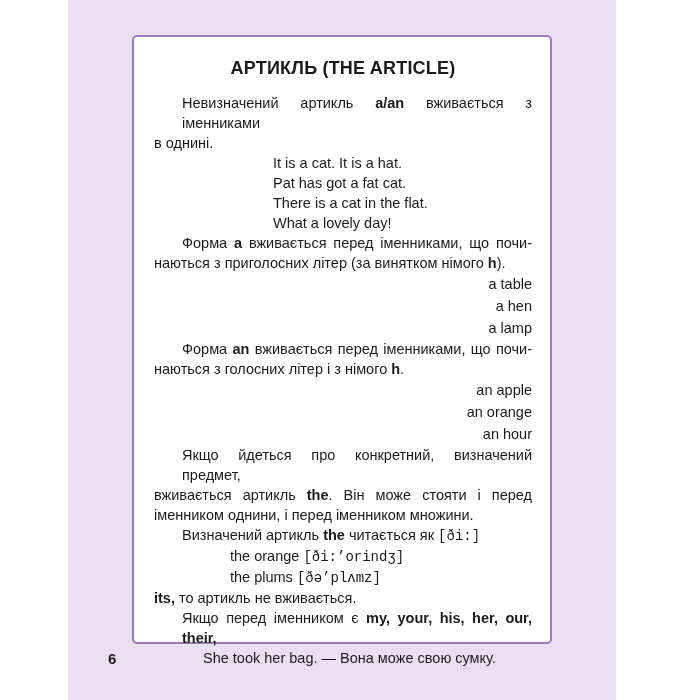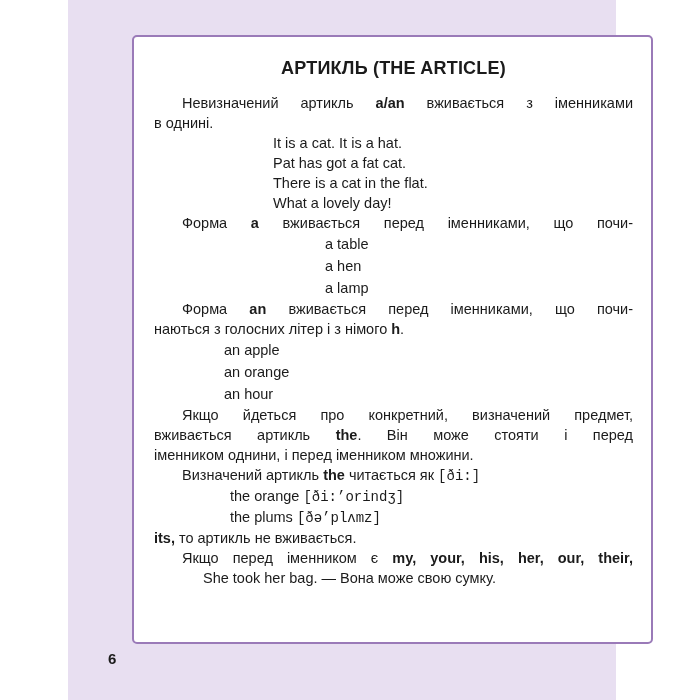--- a/index.html
+++ b/index.html
@@ -5,21 +5,21 @@
   html,body{margin:0;padding:0;}
   body{
     width:700px;height:700px;position:relative;background:#ffffff;
     font-family:"Liberation Sans", sans-serif;overflow:hidden;
   }
   .scan-page{
     position:absolute;left:68px;top:0;width:548px;height:700px;
     background:var(--page-bg,#e8dff1);
   }
   .frame{
-    position:absolute;left:132px;top:35px;width:521px;height:609px;
+    position:absolute;left:132px;top:35px;width:420px;height:609px;
     box-sizing:border-box;background:#ffffff;
     border:2px solid var(--frame-border,#9a7ab8);
     border-radius:5px;
     padding:12px 18px 0 20px;
   }
   .title{
     text-align:center;font-weight:bold;font-size:18px;line-height:22px;
     color:var(--text,#1b1b1b);margin:8px 0 14px 0;letter-spacing:.2px;
   }
   .content{color:var(--text,#1b1b1b);}
@@ -27,21 +27,21 @@
     font-size:14.5px;line-height:20px;white-space:nowrap;
   }
   .line.wrapok{white-space:normal;}
   .line.justify{
     white-space:normal;
     text-align:justify;
     text-align-last:justify;
   }
   .line.indent{padding-left:28px;}
   .examples .line{line-height:20px;}
-  .examples.wide .line{line-height:22px;}
+  .examples.wide .line{line-height:22px;text-align:right;}
   .b{font-weight:700;}
   .phon{font-family:Liberation Mono, monospace;font-size:14px;}
   .page-number{
     position:absolute;left:108px;top:650px;font-weight:700;font-size:15px;
     color:var(--text,#1b1b1b);
   }
 </style>
 </head>
 <body>
 
@@ -55,20 +55,21 @@
         <div class="line wrapok"><span class="">в однині.</span></div>
       </div>
       <div class="examples" style="margin-left: 119px;">
         <div class="line wrapok"><span class="">It is a cat. It is a hat.</span></div>
         <div class="line wrapok"><span class="">Pat has got a fat cat.</span></div>
         <div class="line wrapok"><span class="">There is a cat in the flat.</span></div>
         <div class="line wrapok"><span class="">What a lovely day!</span></div>
       </div>
       <div class="para">
         <div class="line justify indent"><span class="">Форма </span><span class="b ">a</span><span class=""> вживається перед іменниками, що почи-</span></div>
+        <div class="line wrapok"><span class="">наються з приголосних літер (за винятком німого </span><span class="b ">h</span><span class="">).</span></div>
       </div>
       <div class="examples wide" style="margin-left: 171px;">
         <div class="line wrapok"><span class="">a table</span></div>
         <div class="line wrapok"><span class="">a hen</span></div>
         <div class="line wrapok"><span class="">a lamp</span></div>
       </div>
       <div class="para">
         <div class="line justify indent"><span class="">Форма </span><span class="b ">an</span><span class=""> вживається перед іменниками, що почи-</span></div>
         <div class="line wrapok"><span class="">наються з голосних літер і з німого </span><span class="b ">h</span><span class="">.</span></div>
       </div>

